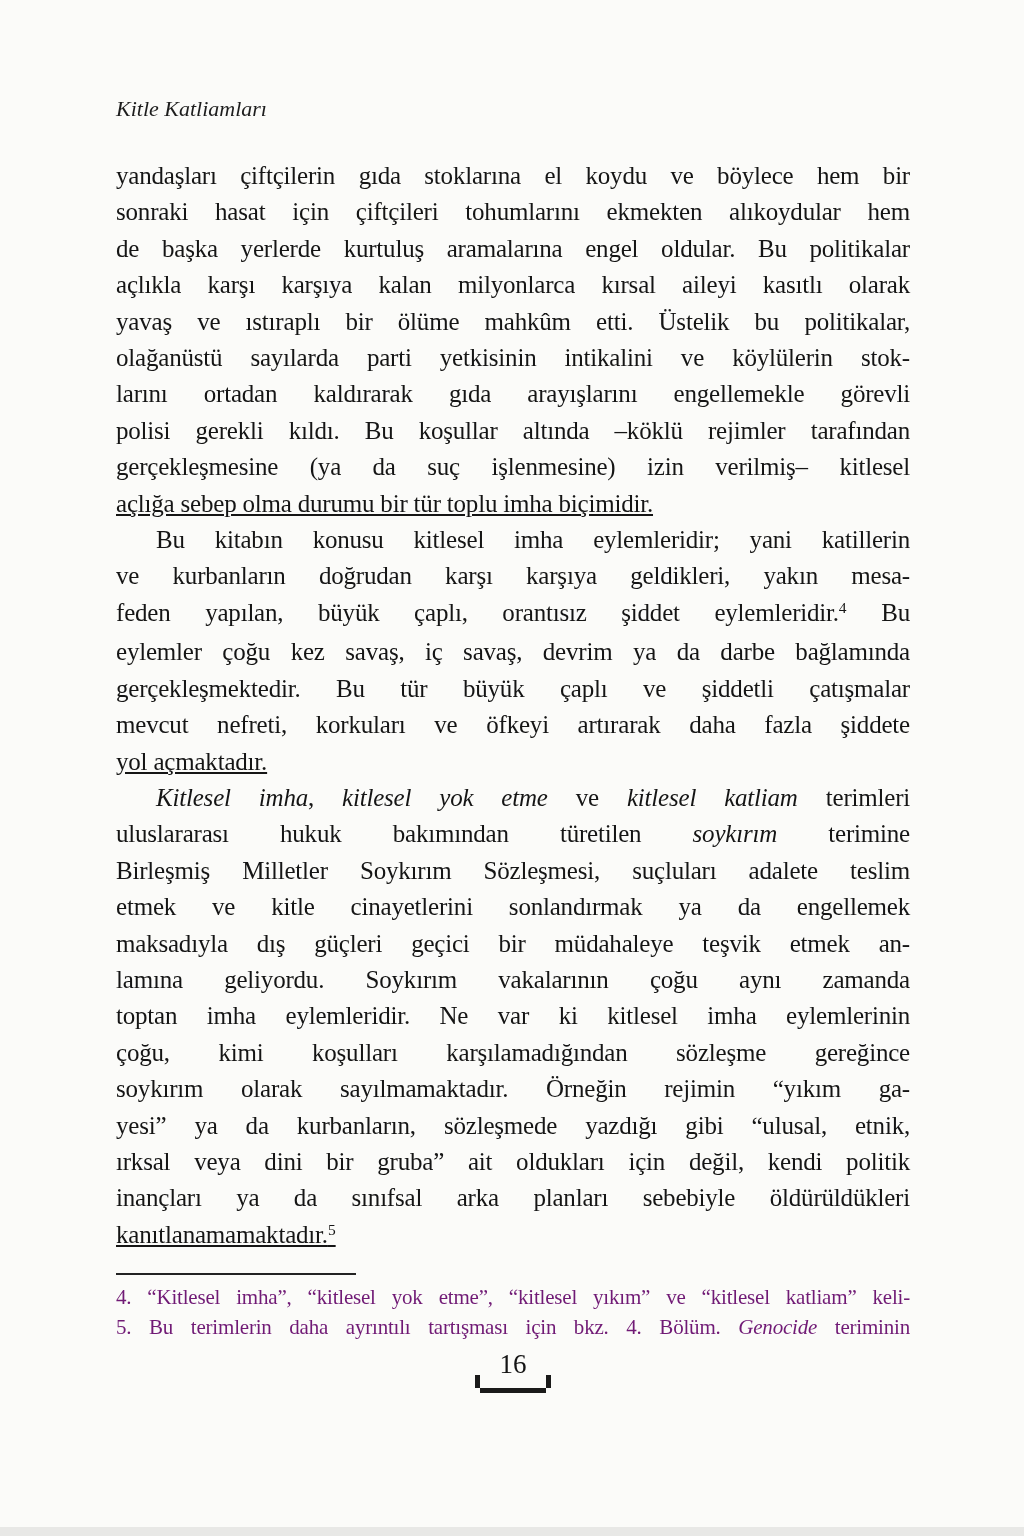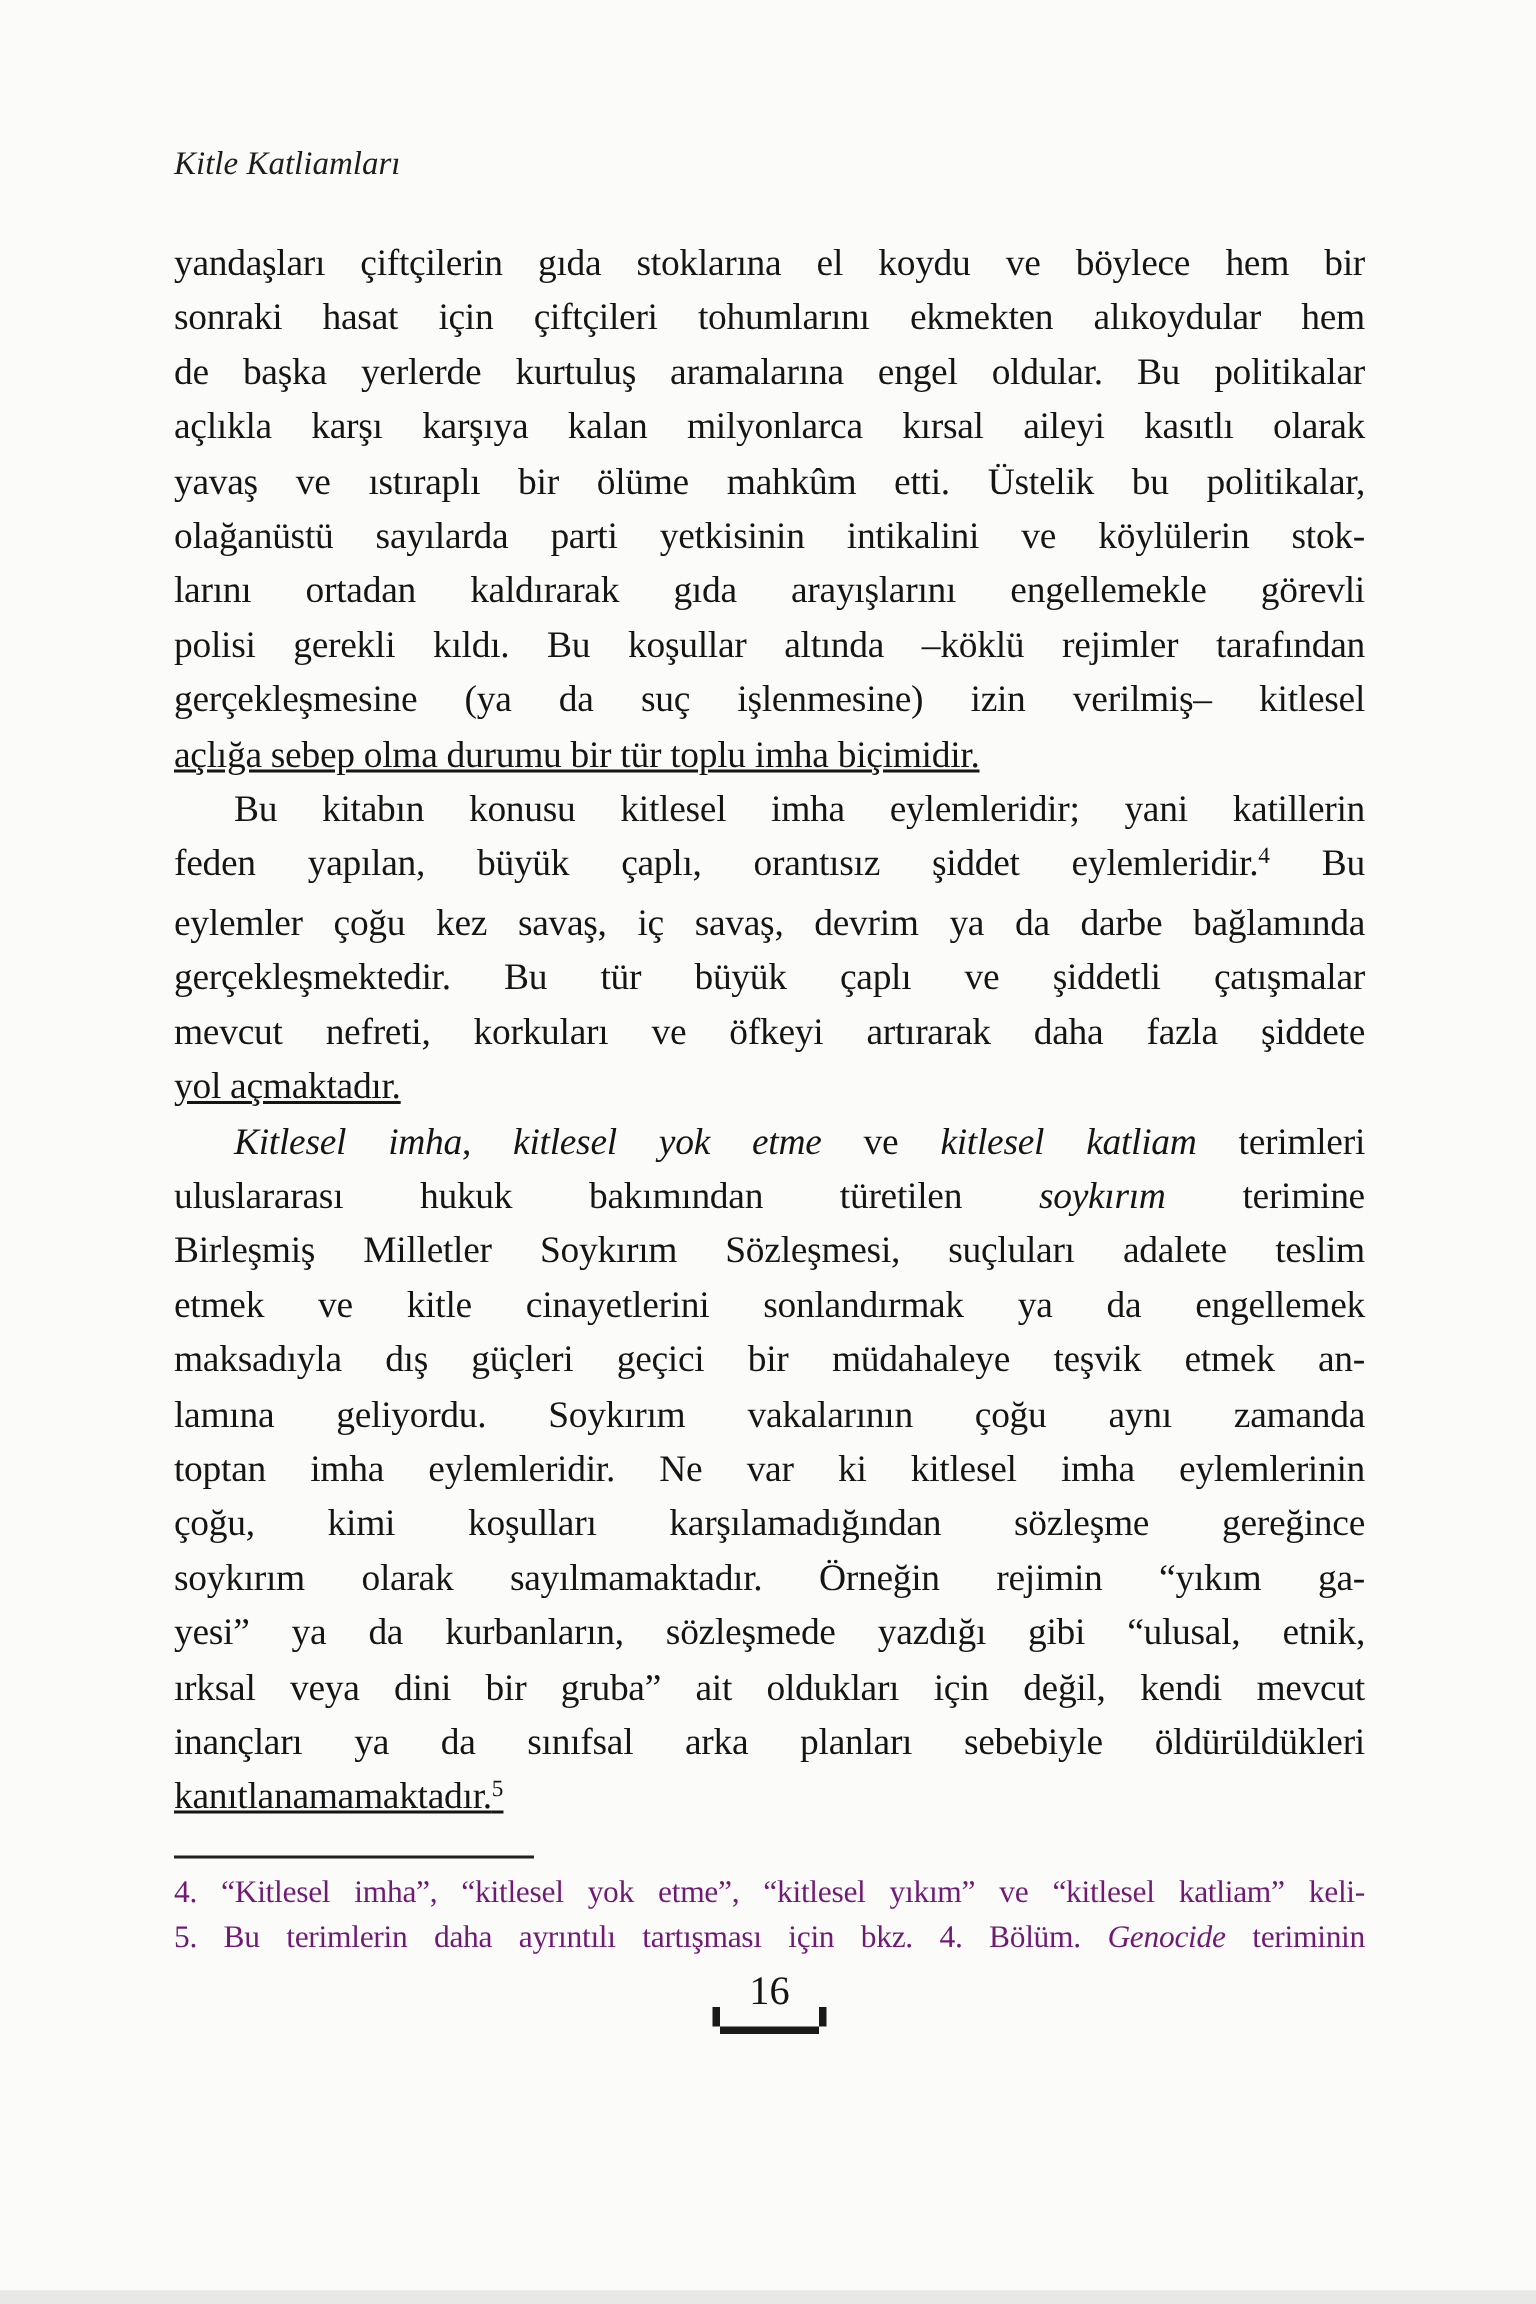--- a/index.html
+++ b/index.html
@@ -102,36 +102,37 @@
         <div class="line"><span>sonraki hasat için çiftçileri tohumlarını ekmekten alıkoydular hem</span></div>
         <div class="line"><span>de başka yerlerde kurtuluş aramalarına engel oldular. Bu politikalar</span></div>
         <div class="line"><span>açlıkla karşı karşıya kalan milyonlarca kırsal aileyi kasıtlı olarak</span></div>
         <div class="line"><span>yavaş ve ıstıraplı bir ölüme mahkûm etti. Üstelik bu politikalar,</span></div>
         <div class="line"><span>olağanüstü sayılarda parti yetkisinin intikalini ve köylülerin stok-</span></div>
         <div class="line"><span>larını ortadan kaldırarak gıda arayışlarını engellemekle görevli</span></div>
         <div class="line"><span>polisi gerekli kıldı. Bu koşullar altında –köklü rejimler tarafından</span></div>
         <div class="line"><span>gerçekleşmesine (ya da suç işlenmesine) izin verilmiş– kitlesel</span></div>
         <div class="line last"><span>açlığa sebep olma durumu bir tür toplu imha biçimidir.</span></div>
         <div class="line ind"><span>Bu kitabın konusu kitlesel imha eylemleridir; yani katillerin</span></div>
+        <div class="line"><span>ve kurbanların doğrudan karşı karşıya geldikleri, yakın mesa-</span></div>
         <div class="line"><span>feden yapılan, büyük çaplı, orantısız şiddet eylemleridir.</span><span class="sup">4</span><span> Bu</span></div>
         <div class="line"><span>eylemler çoğu kez savaş, iç savaş, devrim ya da darbe bağlamında</span></div>
         <div class="line"><span>gerçekleşmektedir. Bu tür büyük çaplı ve şiddetli çatışmalar</span></div>
         <div class="line"><span>mevcut nefreti, korkuları ve öfkeyi artırarak daha fazla şiddete</span></div>
         <div class="line last"><span>yol açmaktadır.</span></div>
         <div class="line ind"><span class="it">Kitlesel imha</span><span>, </span><span class="it">kitlesel yok etme</span><span> ve </span><span class="it">kitlesel katliam</span><span> terimleri</span></div>
         <div class="line"><span>uluslararası hukuk bakımından türetilen </span><span class="it">soykırım</span><span> terimine</span></div>
         <div class="line"><span>Birleşmiş Milletler Soykırım Sözleşmesi, suçluları adalete teslim</span></div>
         <div class="line"><span>etmek ve kitle cinayetlerini sonlandırmak ya da engellemek</span></div>
         <div class="line"><span>maksadıyla dış güçleri geçici bir müdahaleye teşvik etmek an-</span></div>
         <div class="line"><span>lamına geliyordu. Soykırım vakalarının çoğu aynı zamanda</span></div>
         <div class="line"><span>toptan imha eylemleridir. Ne var ki kitlesel imha eylemlerinin</span></div>
         <div class="line"><span>çoğu, kimi koşulları karşılamadığından sözleşme gereğince</span></div>
         <div class="line"><span>soykırım olarak sayılmamaktadır. Örneğin rejimin “yıkım ga-</span></div>
         <div class="line"><span>yesi” ya da kurbanların, sözleşmede yazdığı gibi “ulusal, etnik,</span></div>
-        <div class="line"><span>ırksal veya dini bir gruba” ait oldukları için değil, kendi mevcut</span></div>
+        <div class="line"><span>ırksal veya dini bir gruba” ait oldukları için değil, kendi politik</span></div>
         <div class="line"><span>inançları ya da sınıfsal arka planları sebebiyle öldürüldükleri</span></div>
         <div class="line last"><span>kanıtlanamamaktadır.</span><span class="sup">5</span></div>
       </div>
 
     <div class="fn-sep"></div>
 
     <div class="footnotes" id="footnote-lines">
         <div class="line"><span>4. “Kitlesel imha”, “kitlesel yok etme”, “kitlesel yıkım” ve “kitlesel katliam” keli-</span></div>
         <div class="line"><span>5. Bu terimlerin daha ayrıntılı tartışması için bkz. 4. Bölüm. </span><span class="it">Genocide</span><span> teriminin</span></div>
       </div>

